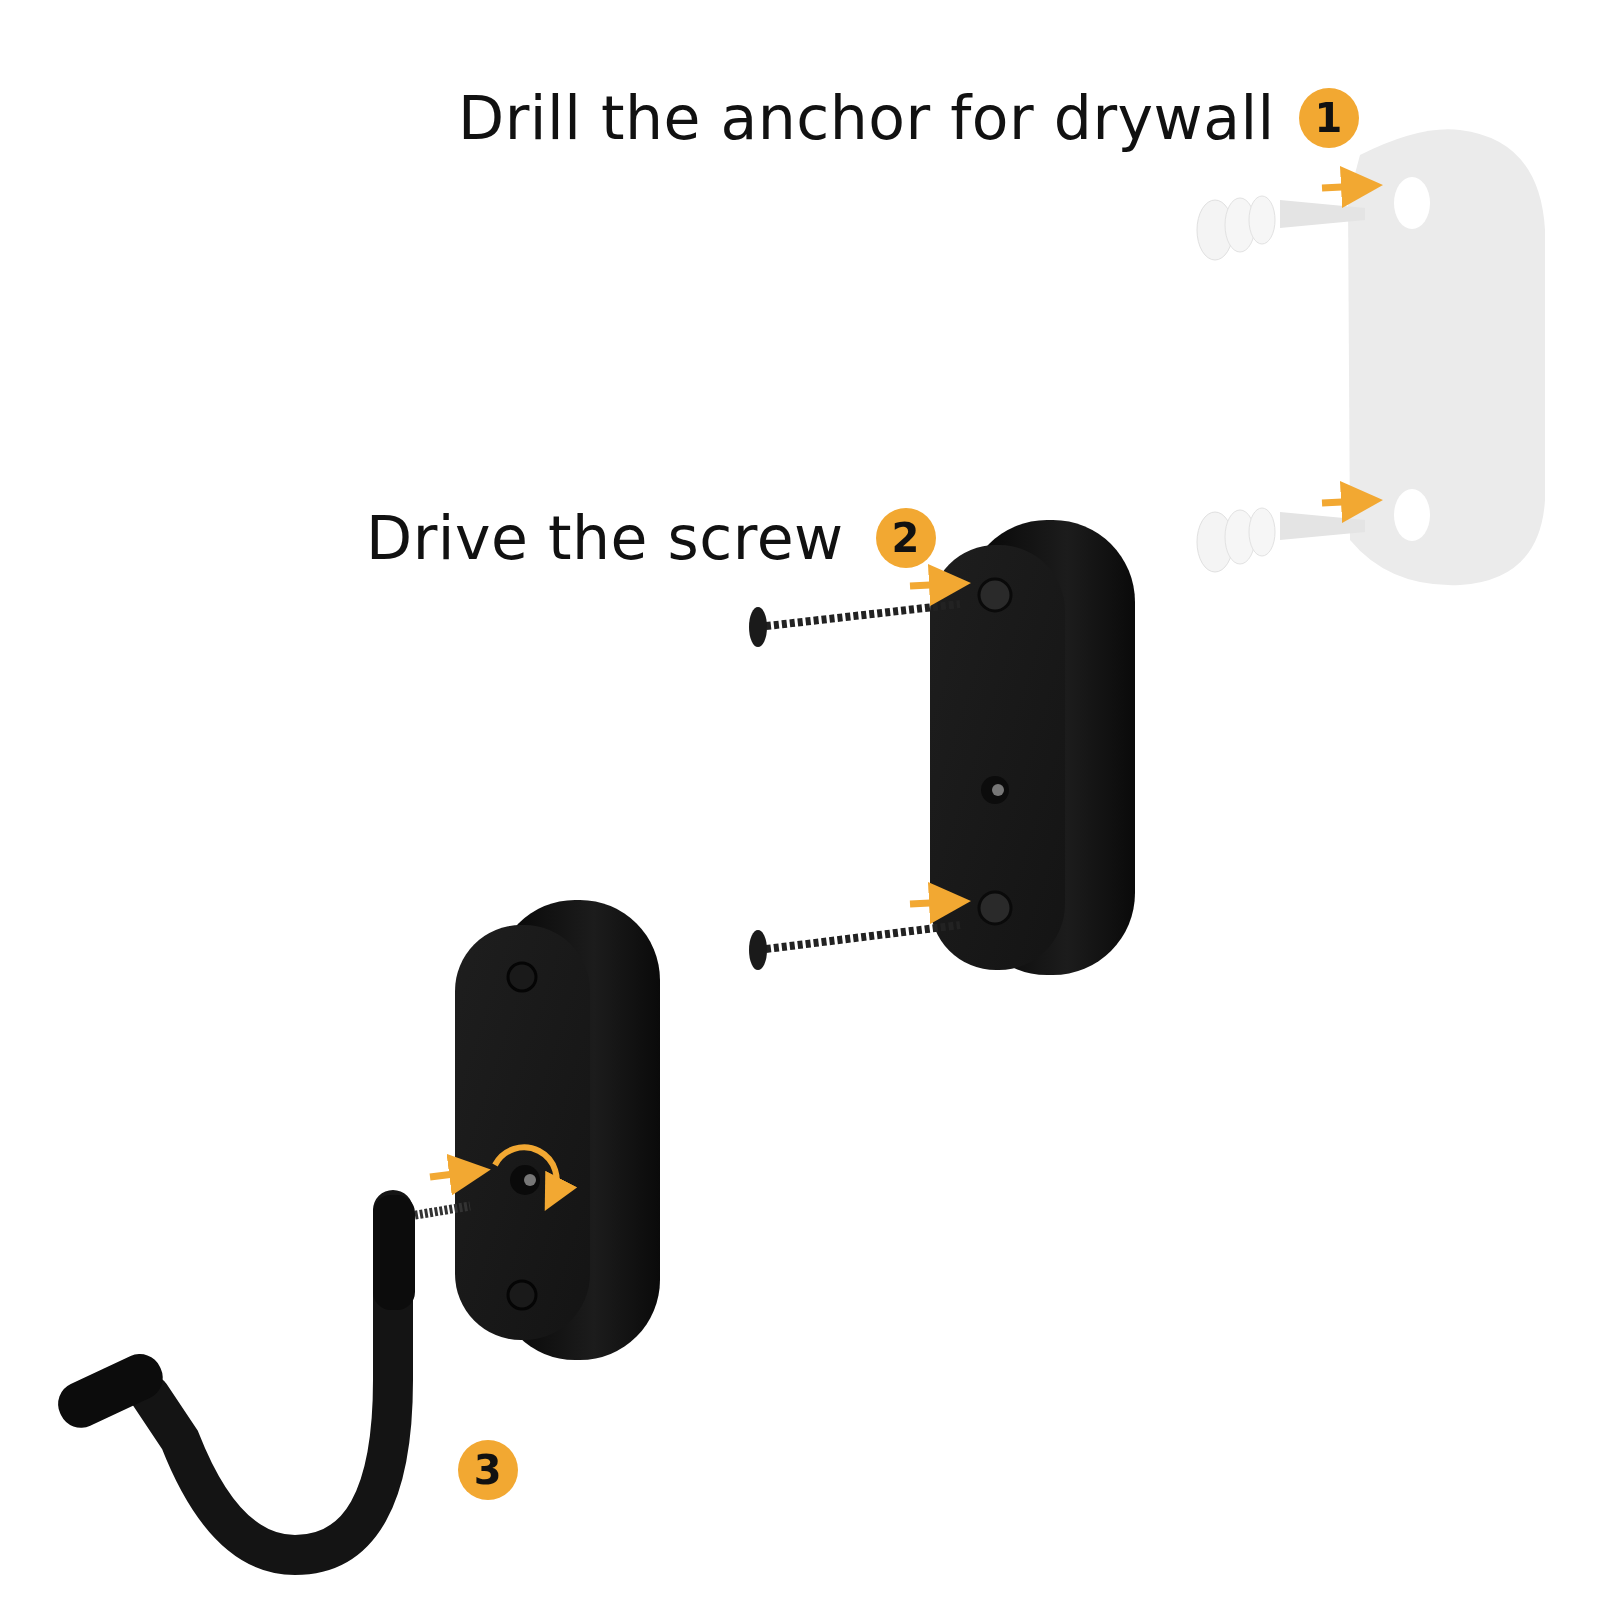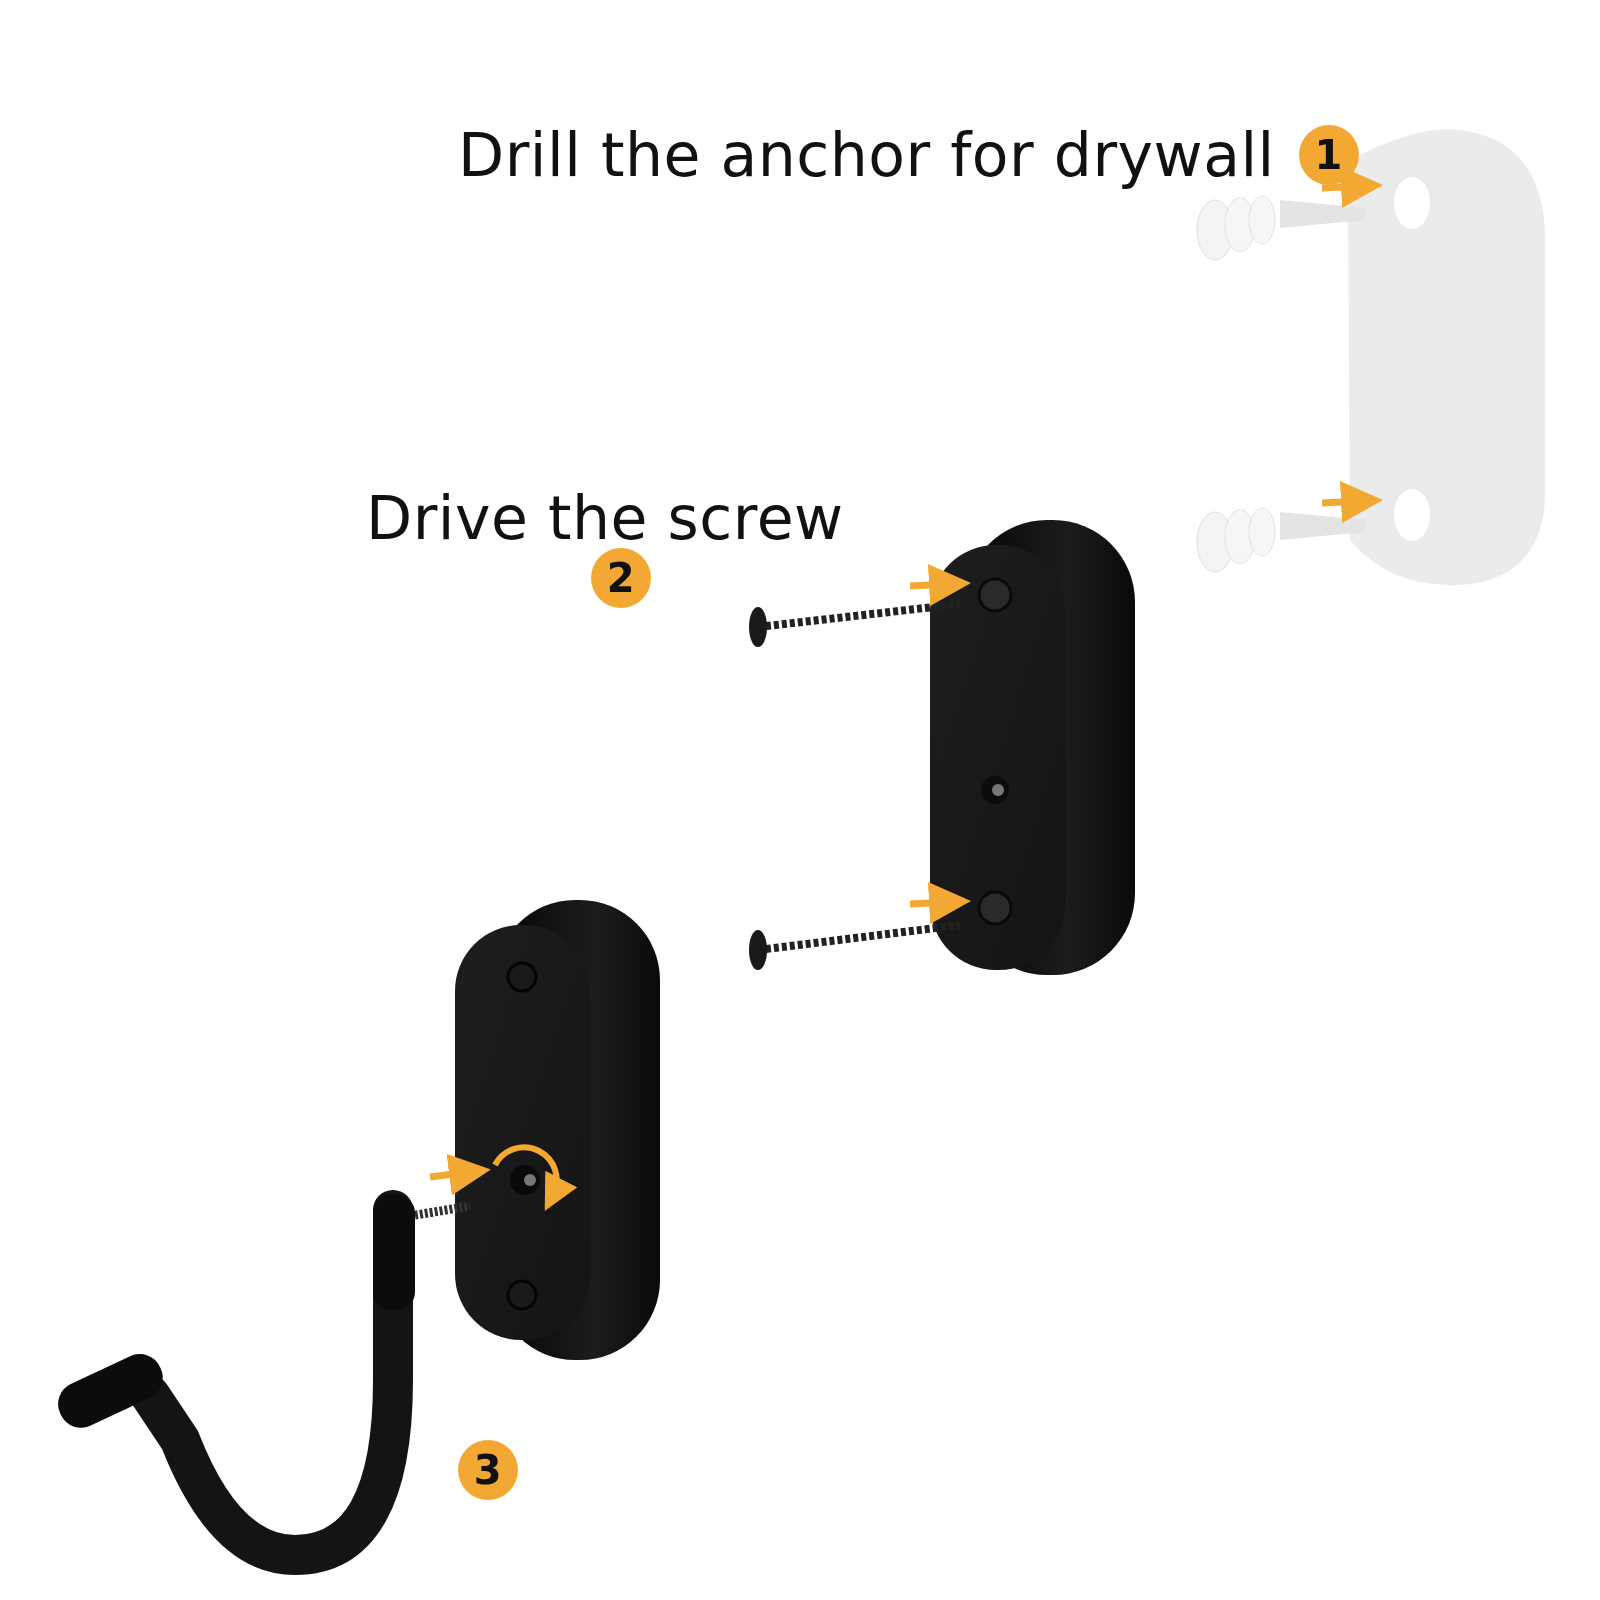--- a/index.html
+++ b/index.html
@@ -1,22 +1,22 @@
 <!DOCTYPE html>
 <html><head>
 <meta charset="utf-8">
 <style>
   html, body { margin:0; padding:0; background:#ffffff; }
   body { width:1600px; height:1600px; position:relative; overflow:hidden; font-family:"DejaVu Sans", sans-serif; }
   .step-label { position:absolute; display:flex; align-items:center; color:#111; font-weight:400; letter-spacing:0.5px; }
   .step-text { font-size:60px; line-height:1; }
   .badge { width:60px; height:60px; border-radius:50%; background:#f2a832; color:#111; font-weight:700; font-size:40px; display:flex; align-items:center; justify-content:center; }
-  #step1 { left:458px; top:88px;margin-top:37px; }
+  #step1 { left:458px; top:88px; }
   #step1 .badge { margin-left:24px; }
-  #step2 { left:366px; top:488px;flex-direction:column; }
+  #step2 { left:366px; top:508px; }
   #step2 .badge { margin-left:32px; }
   #step3 { left:458px; top:1440px; }
   #step3 .badge { margin-right:24px; }
   svg.illus { position:absolute; left:0; top:0; }
 </style>
 </head>
 <body>
 
 <svg class="illus" width="1600" height="1600" viewBox="0 0 1600 1600">
   <defs>

